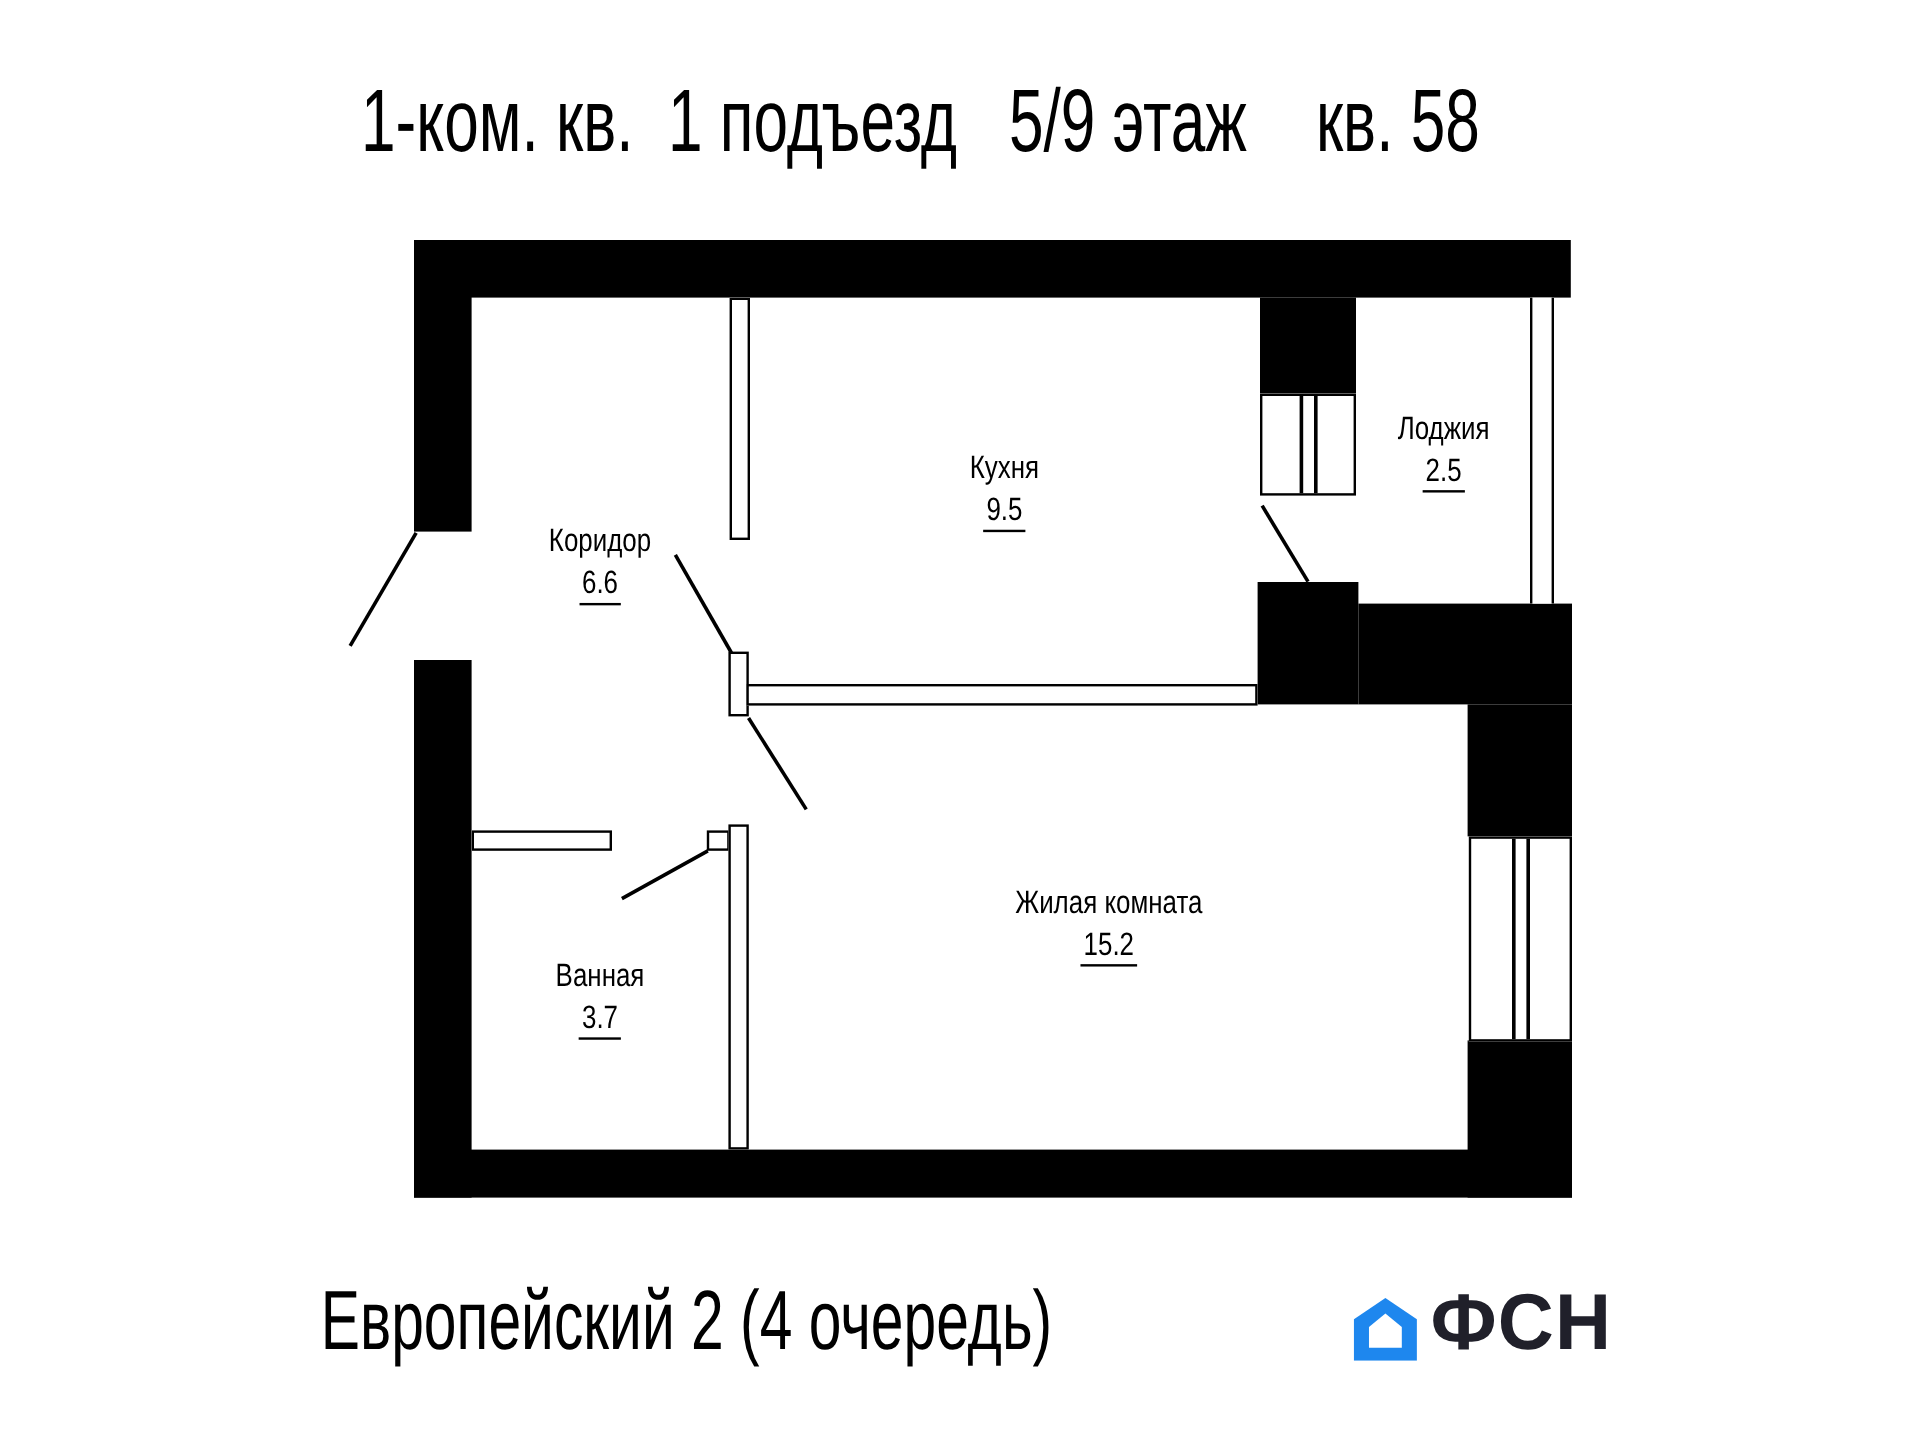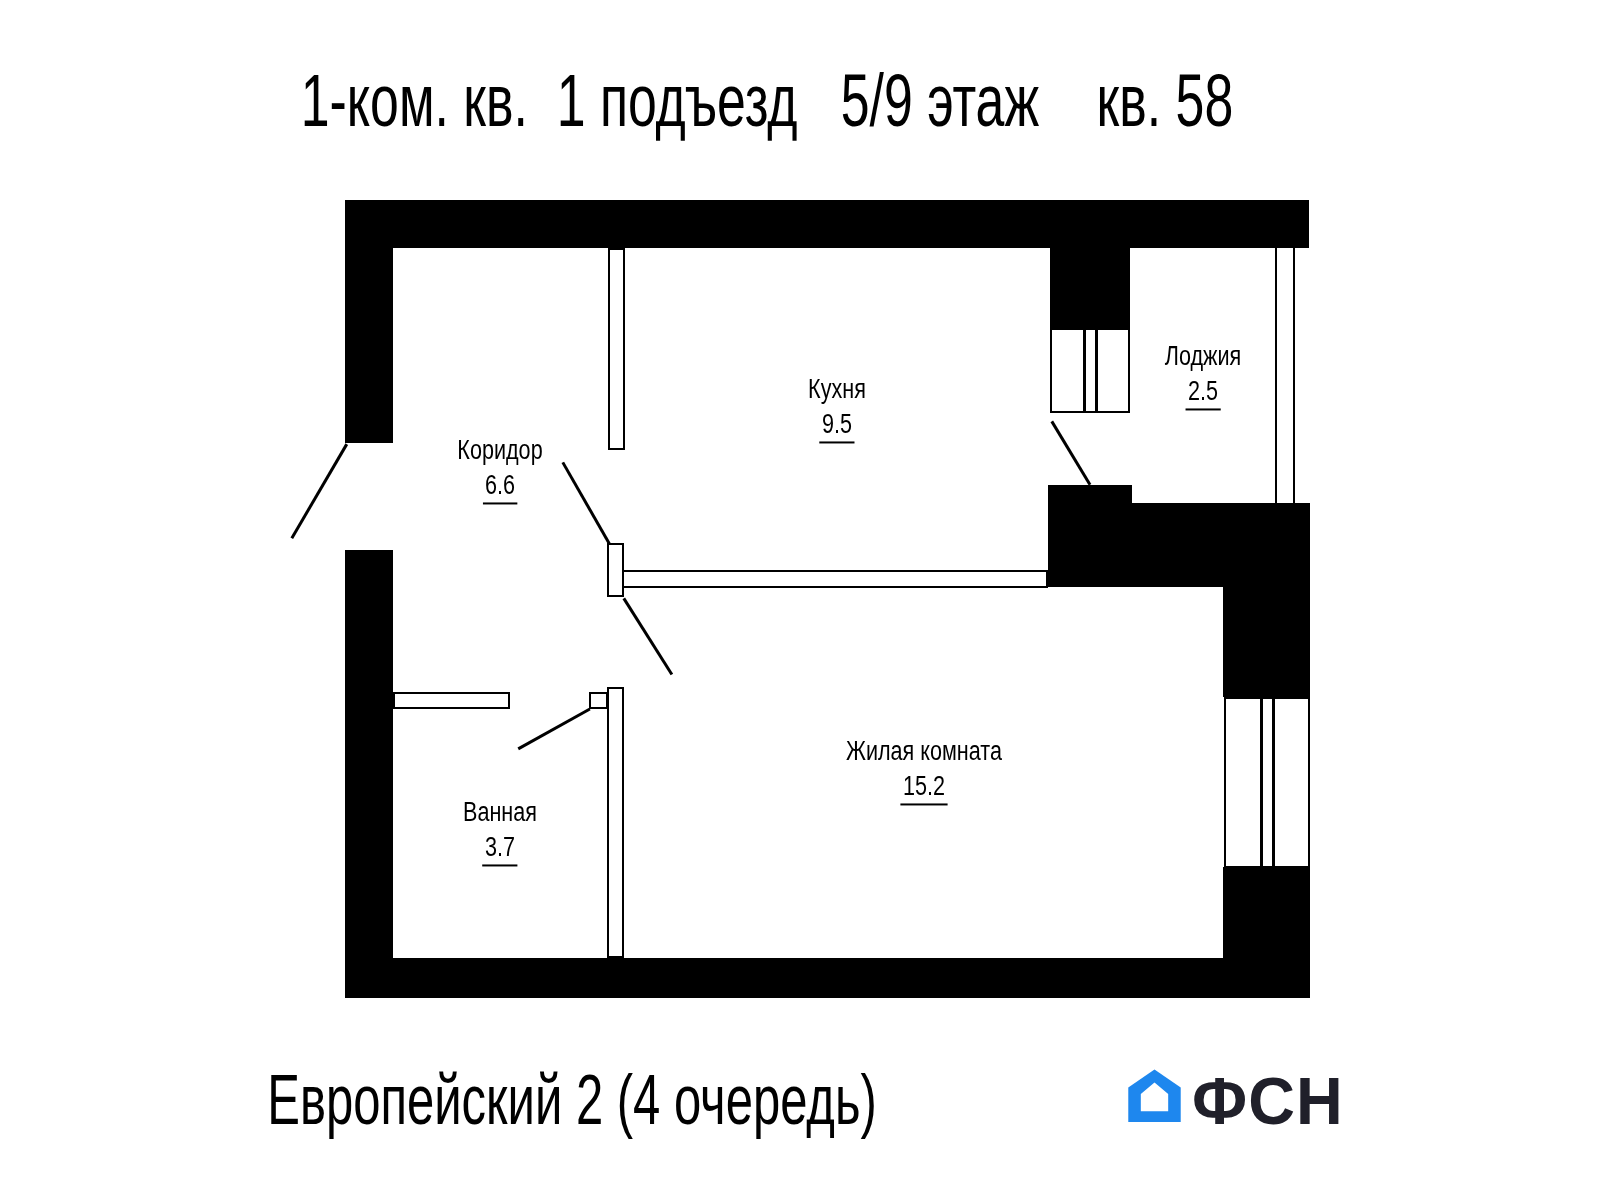--- a/index.html
+++ b/index.html
@@ -33,21 +33,21 @@
   .room-label{
     text-align:center;transform:translate(-50%,-50%) scaleX(0.80);
     line-height:1.15;white-space:nowrap;
   }
   .room-name{font-size:27px;}
   .room-area{
     display:inline-block;font-size:27px;margin-top:4px;
     border-bottom:2px solid #000;padding:0 3px 1px 3px;
   }
   
-  .logo{left:1126px;top:1068px;display:flex;align-items:flex-start;gap:9px;}
+  .logo{left:1126px;top:1068px;display:flex;align-items:flex-end;gap:9px;}
   .logo-text{
     font-size:66px;font-weight:700;color:#20202a;line-height:1;
     letter-spacing:1px;transform:scaleX(0.98);transform-origin:left center;
   }
 </style>
 </head>
 <body>
 
 <div class="abs gost title">1-ком. кв.  1 подъезд   5/9 этаж    кв. 58</div>
 

